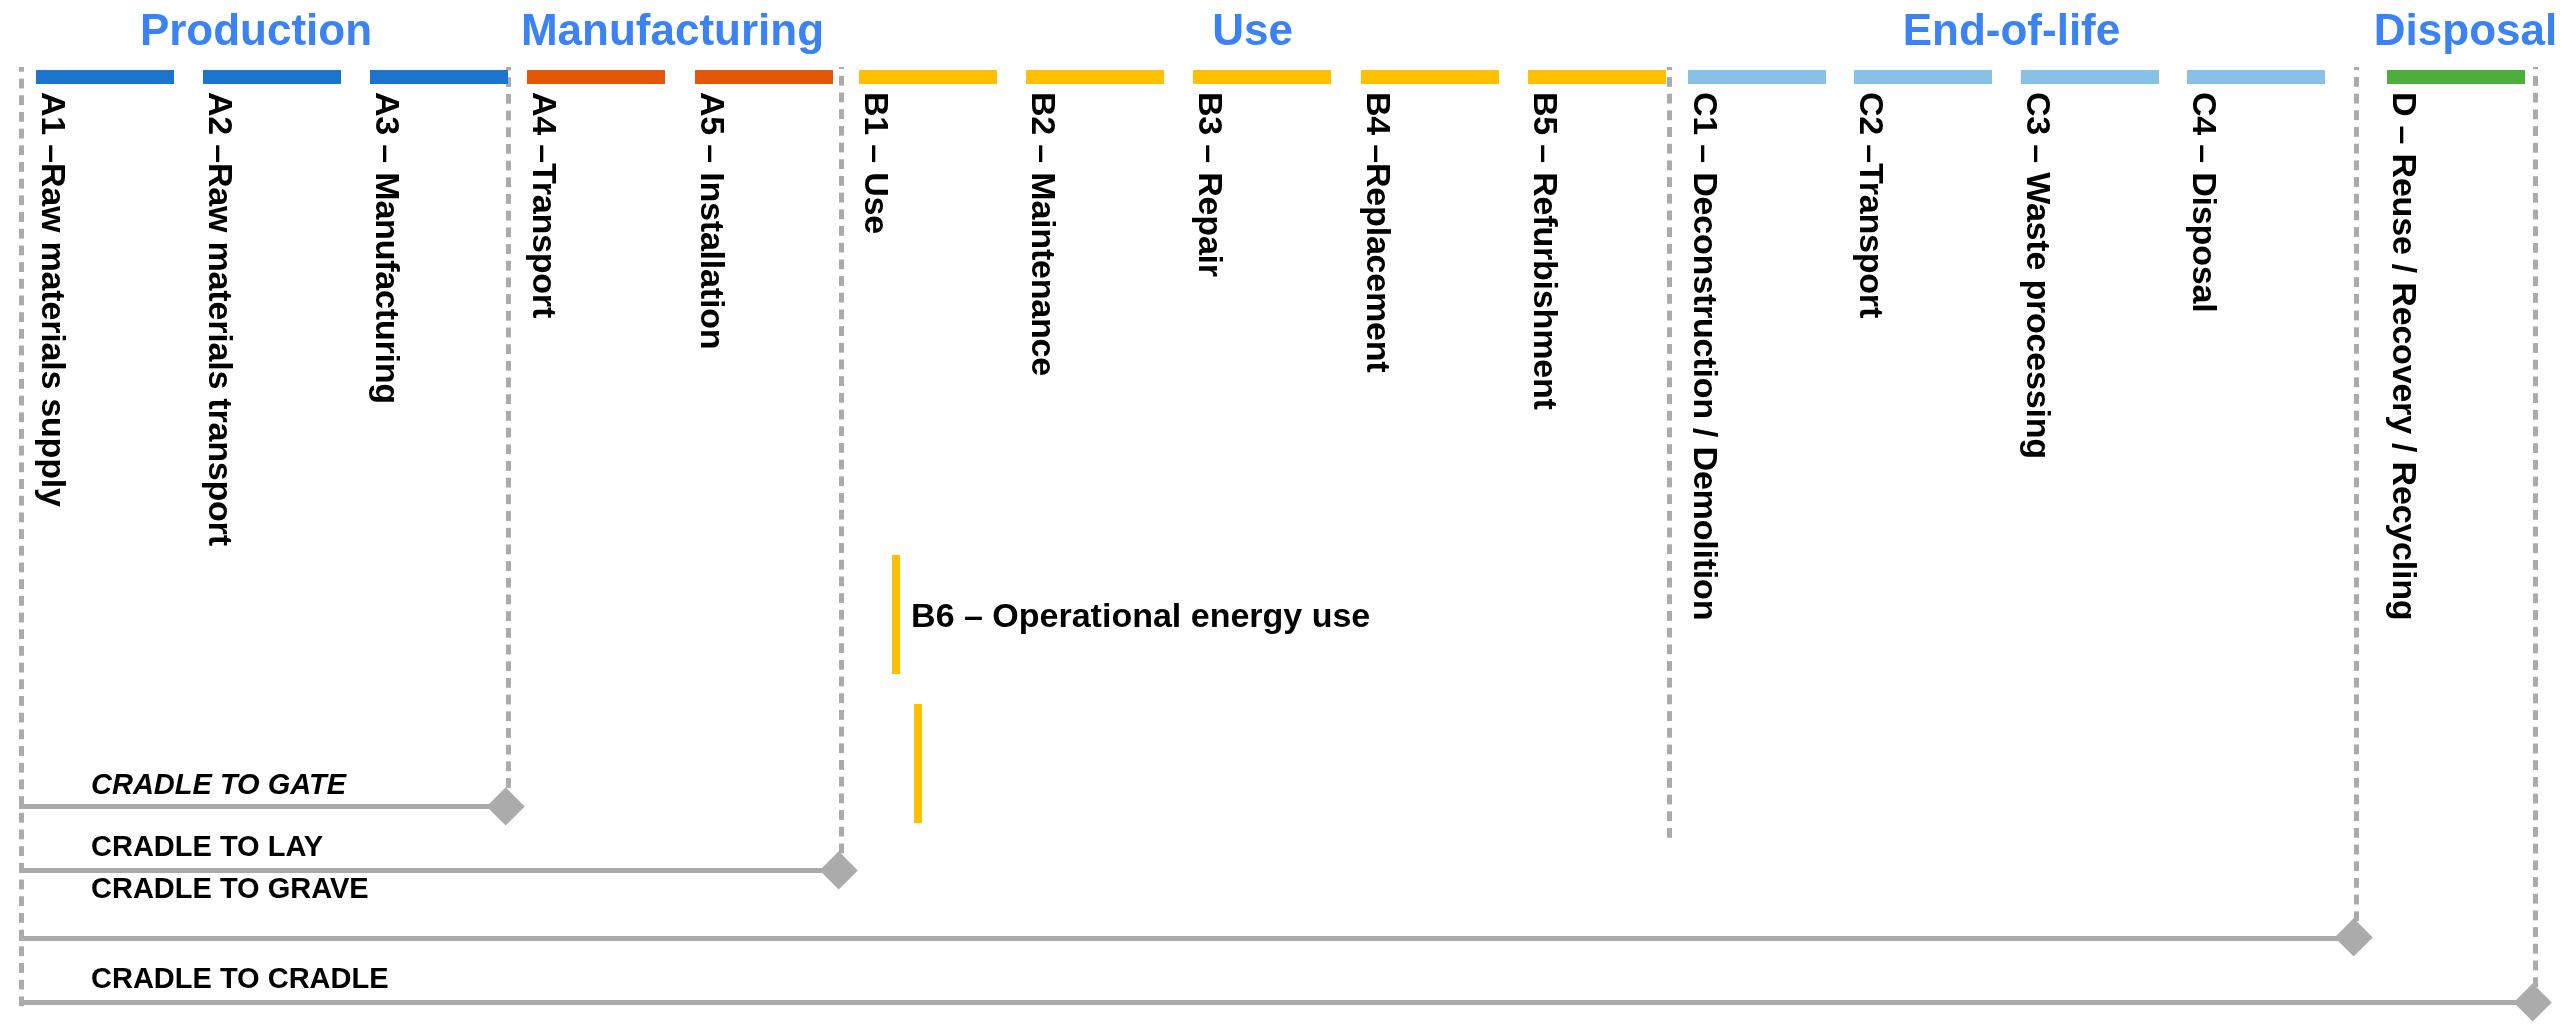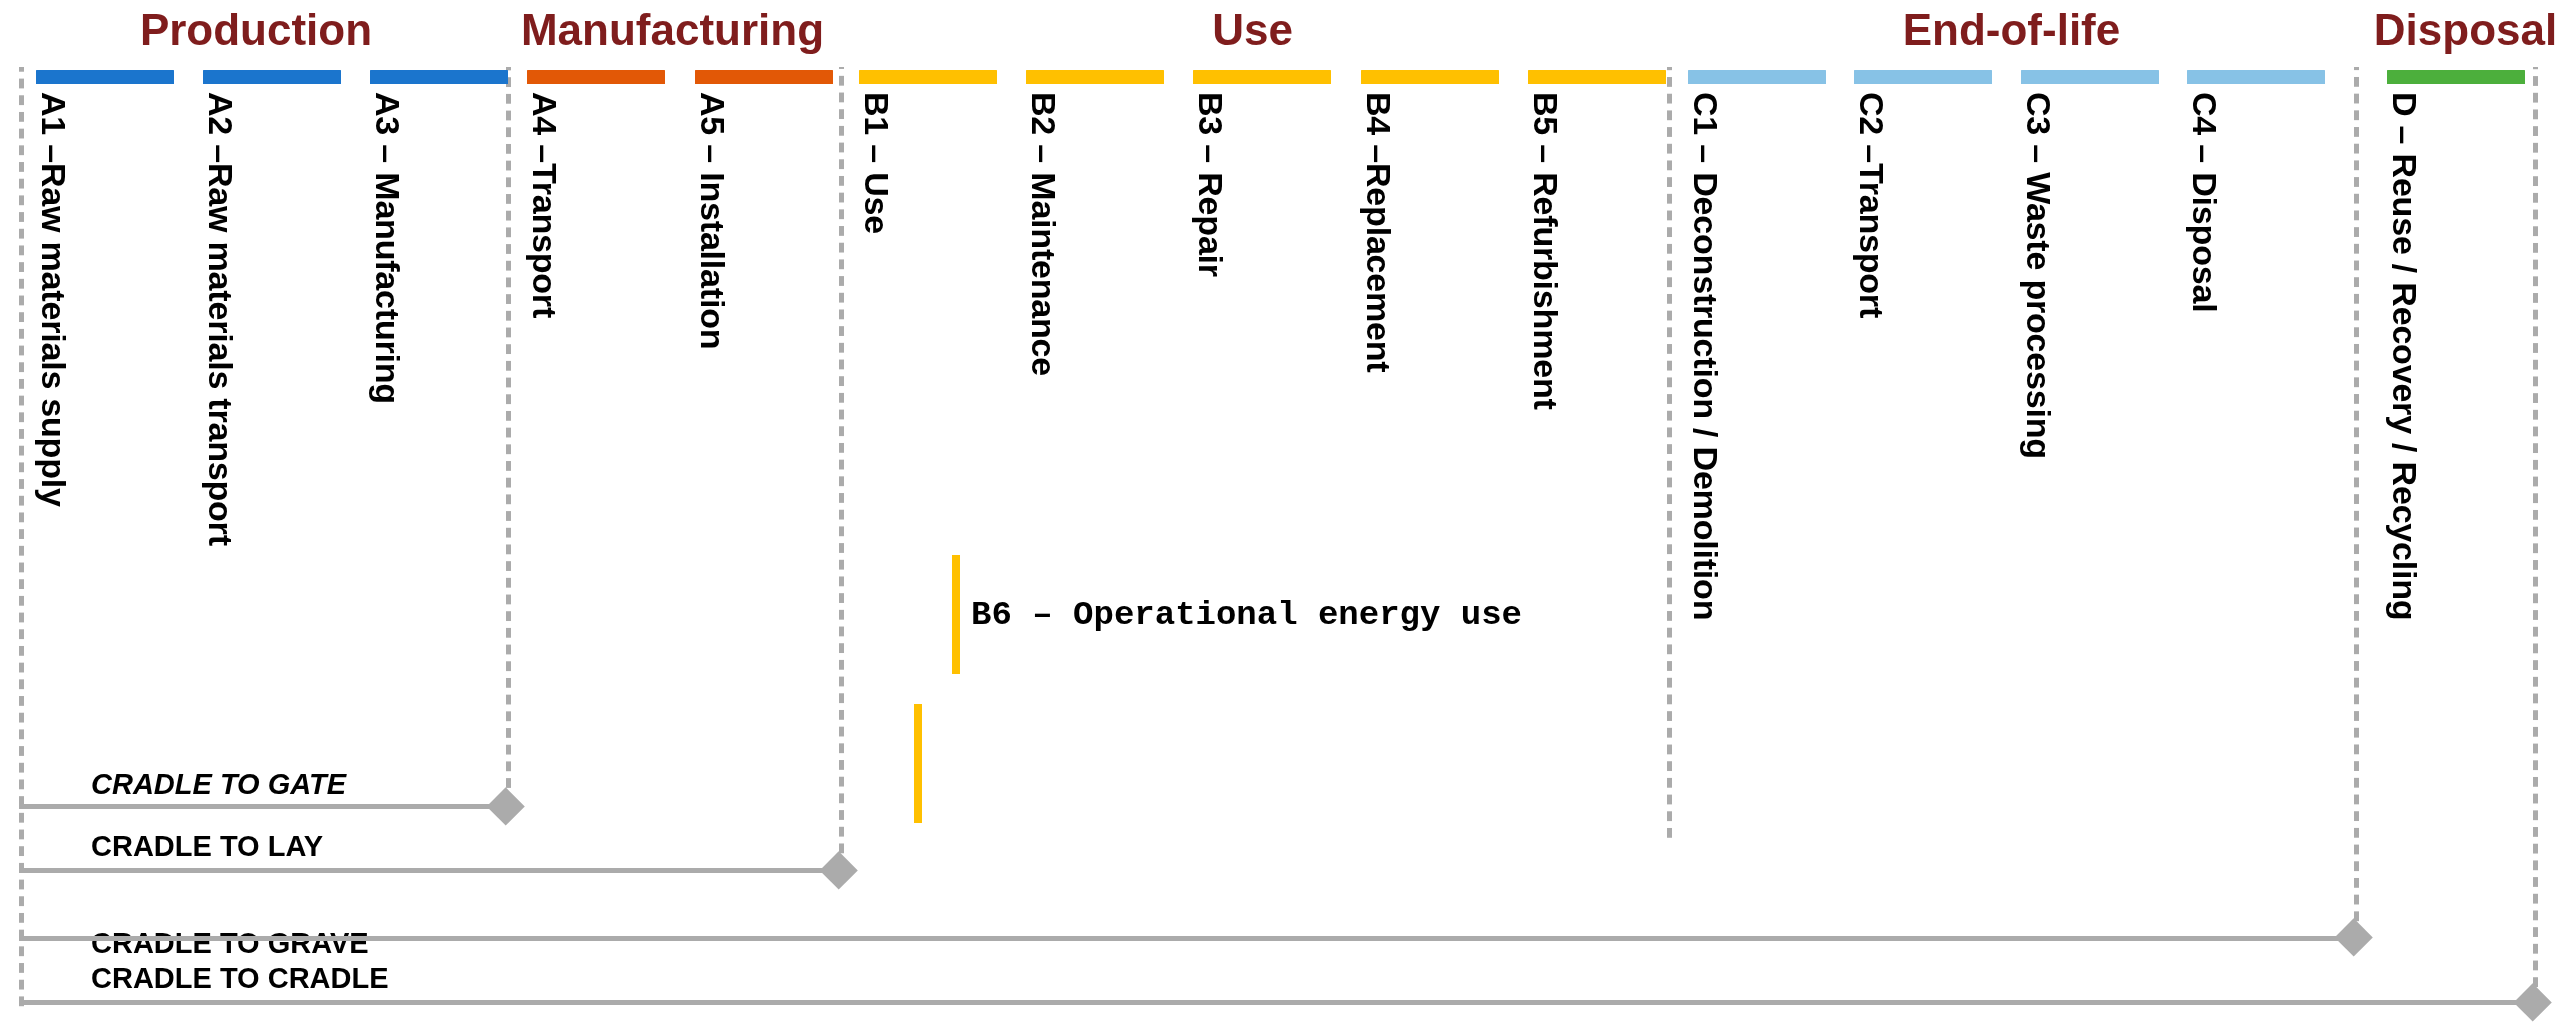--- a/index.html
+++ b/index.html
@@ -8,21 +8,21 @@
     width:2576px; height:1032px; position:relative; overflow:hidden;
     font-family:"Liberation Sans", sans-serif;
     color:#000000;
   }
 
   
   .phase-title{
     position:absolute; top:8.3px;
     font-size:44px; font-weight:700; line-height:1;
     white-space:nowrap; text-align:center;
-    color:#7f1d1d;
+    color:#3b82f6;
   }
 
   
   .divider{
     position:absolute; width:5.4px;
     background-image:linear-gradient(#ababab 58%, rgba(255,255,255,0) 0%);
     background-position:left;
     background-size:5.4px 16.7px;
     background-repeat:repeat-y;
   }
@@ -137,36 +137,36 @@
 <div class="stage" style="left:2187px; top:70px; width:138px;">
   <div class="bar" style="width:138px; background:#87C2E6;"></div>
   <div class="vlabel" style="left:35px;">C4 – Disposal</div>
 </div>
 
 <div class="stage" style="left:2387px; top:70px; width:138px;">
   <div class="bar" style="width:138px; background:#4CAF3C;"></div>
   <div class="vlabel" style="left:35px;">D – Reuse / Recovery / Recycling</div>
 </div>
 
-<div class="brow" style="left:952px; top:555px; height:119px;font-family:Liberation Mono, monospace;">
+<div class="brow" style="left:892px; top:555px; height:119px;">
   <div class="vtick" style="background:#FFC000;"></div>
   <div class="btext">B6 – Operational energy use</div>
 </div>
 <div class="brow" style="left:914px; top:704px; height:119px;">
   <div class="vtick" style="background:#FFC000;"></div>
 </div>
 
 <div class="scope-label" style="left:91px; top:770px;font-style:italic;">CRADLE TO GATE</div>
 <div class="scope-line" style="left:18.5px; top:804px; width:484px;"></div>
 <div class="scope-diamond" style="left:492px; top:793px;"></div>
 
 <div class="scope-label" style="left:91px; top:832px;">CRADLE TO LAY</div>
 <div class="scope-line" style="left:18.5px; top:868px; width:818px;"></div>
 <div class="scope-diamond" style="left:825px; top:857px;"></div>
 
-<div class="scope-label" style="left:91px; top:929px;">CRADLE TO GRAVE</div>
+<div class="scope-label" style="left:91px; top:874px;">CRADLE TO GRAVE</div>
 <div class="scope-line" style="left:18.5px; top:936px; width:2334px;"></div>
 <div class="scope-diamond" style="left:2340px; top:924px;"></div>
 
 <div class="scope-label" style="left:91px; top:964px;">CRADLE TO CRADLE</div>
 <div class="scope-line" style="left:18.5px; top:1000px; width:2513px;"></div>
 <div class="scope-diamond" style="left:2519px; top:989px;"></div>
 
 
 </body></html>

